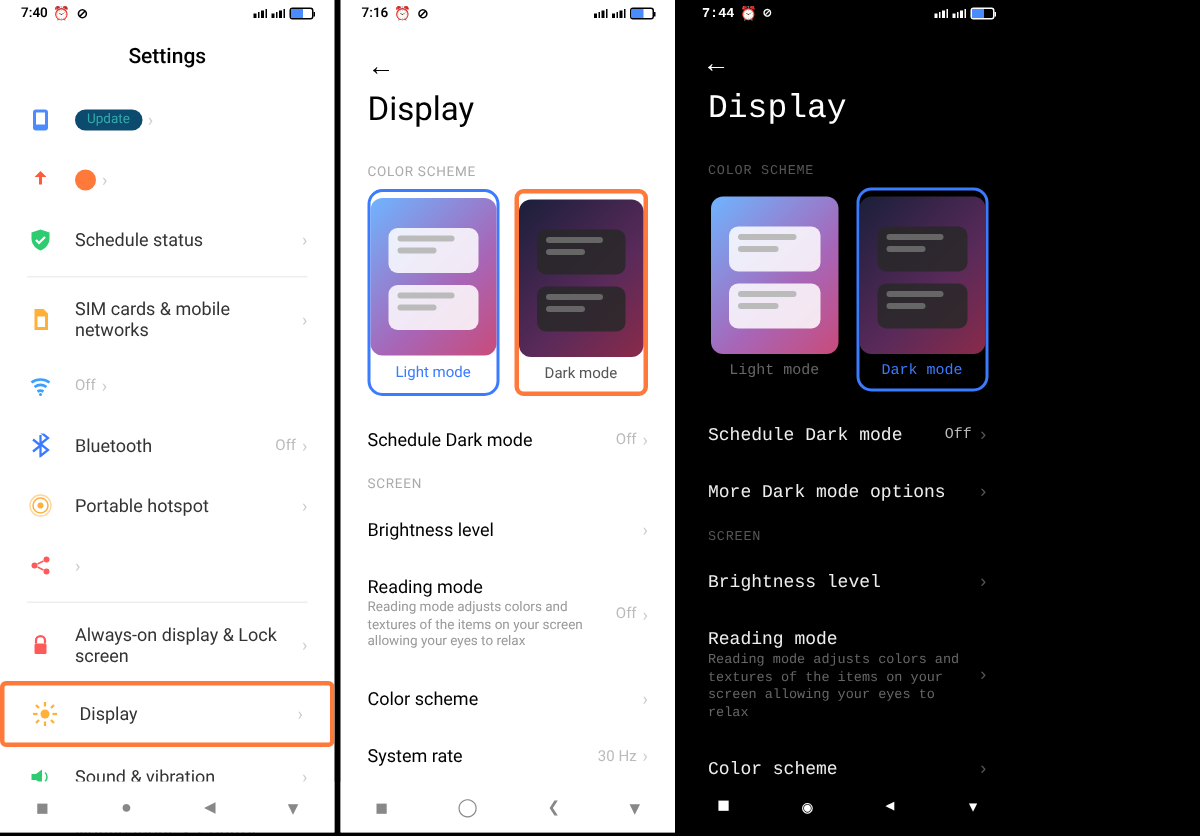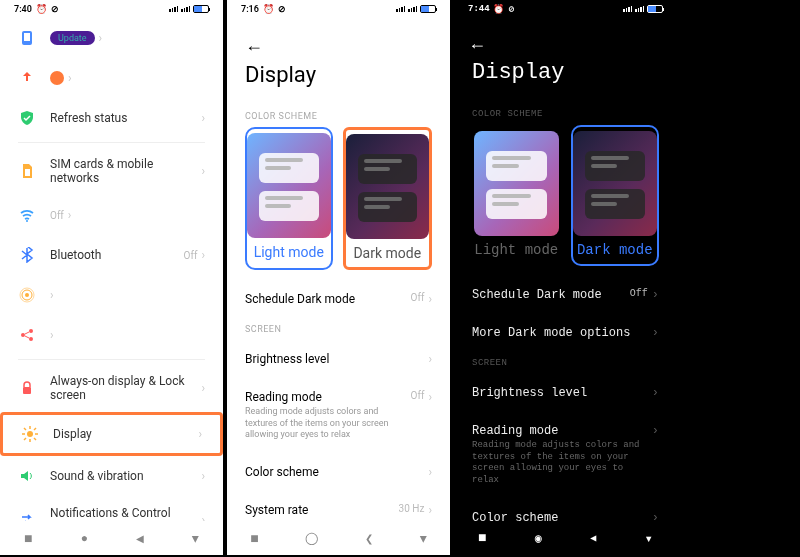--- a/index.html
+++ b/index.html
@@ -53,21 +53,21 @@
     padding: 10px 18px;
     min-height: 40px;
     position: relative;
   }
   .row .ico { width: 18px; height: 18px; margin-right: 14px; display:flex; align-items:center; justify-content:center; }
   .row .lbl { flex: 1; font-size: 12px; color:#333; }
   .row .trail { font-size: 10px; color:#bbb; margin-right:4px; }
   .row .chev { color:#ccc; }
   .divider { border-top: 1px solid #eee; margin: 4px 18px; }
   .pill {
-    background:#4c1d95; color:#3aa; font-size:9px; padding:2px 8px;
+    background:#0c4a6e; color:#3aa; font-size:9px; padding:2px 8px;
     border-radius:10px; margin-right:4px;
   }
   .dot { width:14px; height:14px; border-radius:50%; background:#ff7a3a; color:#fff;
     font-size:8px; display:flex; align-items:center; justify-content:center; margin-right:4px;}
   .highlight-box {
     border: 3px solid #ff7a3a;
     border-radius: 4px;
   }
   .navbar {
     position: absolute; bottom:0; left:0; right:0; height:34px;
@@ -99,24 +99,24 @@
   .thumb .card {
     position:absolute; left:12px; right:12px; height:30px;
     background:rgba(255,255,255,0.85); border-radius:6px; padding:5px 6px;
   }
   .thumb.darkt .card { background: rgba(40,40,40,0.85); }
   .thumb .card.c1 { top: 20px; }
   .thumb .card.c2 { top: 58px; }
   .thumb .card .l { height:4px; background:#bbb; border-radius:2px; margin-bottom:4px; }
   .thumb.darkt .card .l { background:#666; }
   .thumb .card .l.s { width:55%; } .thumb .card .l { width:80%; }
-  .scheme .cap { font-size:14px; color:#3a7bff; }
+  .scheme .cap { font-size:10px; color:#3a7bff; }
   .scheme.dim .cap { color:#888; }
   .drow {
-    display:flex; padding: 12px 18px;
+    display:flex; align-items:center; padding: 12px 18px;
   }
   .drow .dlbl { flex:1; font-size:12px; }
   .drow .sub { font-size:9px; color:#999; line-height:1.3; margin-top:2px; }
   .drow .dtrail { font-size:10px; color:#bbb; margin-right:4px; }
   .dchev { color:#ccc; }
   .dark .drow .dlbl { color:#eee; }
   .dark .drow .sub { color:#666; }
   .dark .dchev { color:#555; }
   .dark .section-label { color:#555; }
   
@@ -143,20 +143,21 @@
           <i></i>
           <i></i>
           <i></i>
           <i></i>
         </span>
       <span class="battery">
           <i></i>
         </span>
     </div>
   </div>
+  <div class="title">Settings</div>
 
   <div id="s1-g1">
       <div class="row">
         <span class="ico">
           <svg width="16" height="16">
             <rect x="3" y="1" width="10" height="14" rx="2" fill="#4a8cff"></rect>
             <rect x="5" y="3" width="6" height="8" fill="#fff"></rect>
           </svg>
         </span>
         <span class="pill">Update</span>
@@ -171,21 +172,21 @@
         <span class="dot"></span>
         <span class="chev">›</span>
       </div>
       <div class="row">
         <span class="ico">
           <svg width="16" height="16">
             <path d="M8 1l6 2v4c0 4-3 7-6 8-3-1-6-4-6-8V3z" fill="#2ecc71"></path>
             <path d="M5 8l2 2 4-4" stroke="#fff" stroke-width="1.5" fill="none"></path>
           </svg>
         </span>
-        <span class="lbl">Refresh status</span>
+        <span class="lbl">Schedule status</span>
         <span class="chev">›</span>
       </div>
     </div>
   <div class="divider"></div>
   <div id="s1-g2">
       <div class="row">
         <span class="ico">
           <svg width="16" height="16">
             <path d="M4 1h6l3 3v11H4z" fill="#ffb03a"></path>
             <rect x="6" y="6" width="5" height="7" fill="#fff"></rect>
@@ -215,20 +216,21 @@
         <span class="chev">›</span>
       </div>
       <div class="row">
         <span class="ico">
           <svg width="16" height="16">
             <circle cx="8" cy="8" r="2" fill="#ffb03a"></circle>
             <circle cx="8" cy="8" r="5" stroke="#ffb03a" fill="none"></circle>
             <circle cx="8" cy="8" r="7" stroke="#ffb03a" fill="none" opacity=".5"></circle>
           </svg>
         </span>
+        <span class="lbl">Portable hotspot</span>
         <span class="chev">›</span>
       </div>
       <div class="row">
         <span class="ico">
           <svg width="16" height="16">
             <circle cx="4" cy="8" r="2" fill="#ff5a5a"></circle>
             <circle cx="12" cy="4" r="2" fill="#ff5a5a"></circle>
             <circle cx="12" cy="12" r="2" fill="#ff5a5a"></circle>
             <path d="M6 7l4-2M6 9l4 2" stroke="#ff5a5a"></path>
           </svg>

